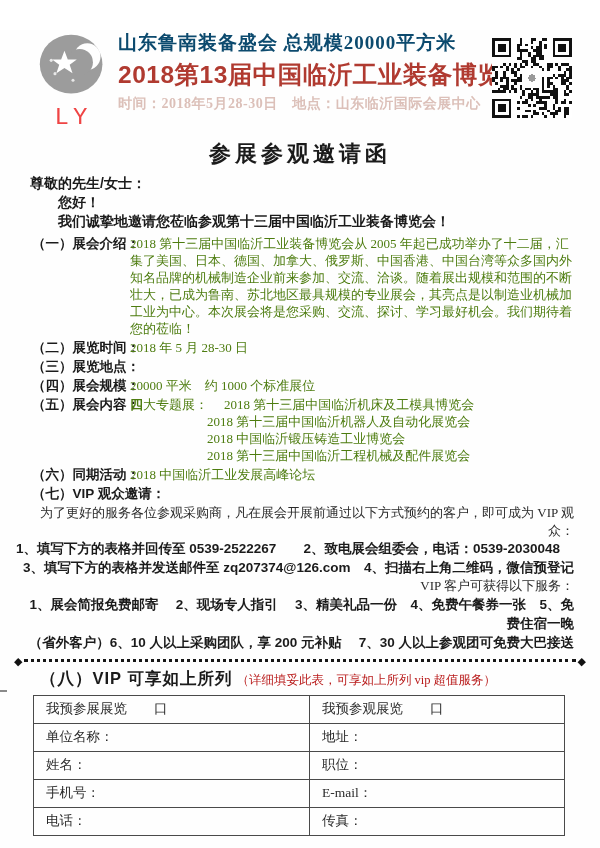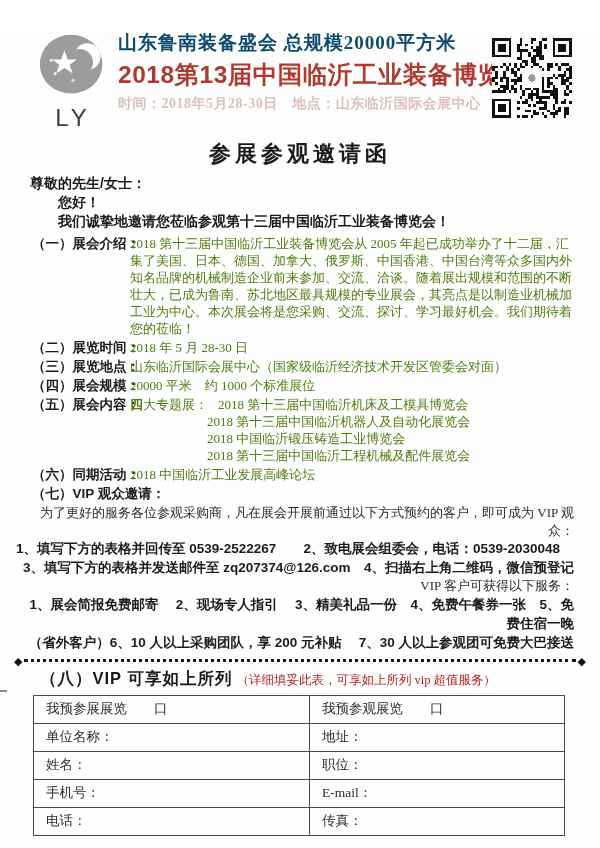--- a/index.html
+++ b/index.html
@@ -9,40 +9,40 @@
     font-family:"Liberation Serif", serif;
     color:#1b1b1b;
   }
   .page { position:relative; width:600px; height:848px; background:#fefefe; }
 
   .hei { font-family:"Liberation Sans", sans-serif; font-weight:bold; }
 
   
   .header { display:flex; align-items:flex-start; margin:30px 26px 0 30px; height:102px; }
   .logo-wrap { width:86px; flex:none; text-align:center; }
-  .logo-ly { font-family:Liberation Sans, sans-serif; font-size:24px; color:#404040; letter-spacing:4px; margin-top:-4px; }
+  .logo-ly { font-family:Liberation Mono, monospace; font-size:24px; color:#ef4444; letter-spacing:4px; margin-top:-4px; }
   .header-text { flex:1; padding-left:2px; overflow:hidden; }
   .tagline { font-size:19px; font-weight:bold; color:#0c4a6e; letter-spacing:1px; white-space:nowrap; font-family:"Liberation Serif", serif; }
   .main-red-title { font-size:24.5px; font-weight:bold; color:#b03a30; letter-spacing:0.5px; white-space:nowrap; font-family:"Liberation Sans", sans-serif; margin-top:2px; }
   .header-sub { font-size:14px; font-weight:bold; color:#dcc0b9; letter-spacing:0.5px; white-space:nowrap; margin-top:4px; }
   .qr-wrap { width:82px; flex:none; margin-top:8px; }
   .qr-wrap svg { display:block; }
 
   
   .doc-title { text-align:center; font-size:22px; font-weight:bold; letter-spacing:4px; font-family:"Liberation Sans", sans-serif; margin-top:7px; }
   .greeting { margin:5px 30px 0 30px; font-family:"Liberation Sans", sans-serif; font-weight:bold; font-size:14px; line-height:19px; }
   .greeting .indent { padding-left:28px; }
 
   
   .sections { margin:4px 28px 0 32px; }
   .section { display:flex; margin-bottom:2px; }
   .sec-label { width:98px; flex:none; font-family:"Liberation Sans", sans-serif; font-weight:bold; font-size:13.5px; line-height:17px; white-space:nowrap; }
   .sec-content { flex:1; font-size:13px; line-height:17px; color:#4d7c0f; }
   .sub-item { margin-left:77px; }
-  .item-first { margin-left:10px; }
+  .item-first { margin-left:16px; }
 
   
   .vip { margin:1px 26px 0 16px;text-align:right; }
   .vip-p { font-size:13px; line-height:17.5px; color:#2a2a2a; }
   .vip-b { font-family:"Liberation Sans", sans-serif; font-weight:bold; font-size:13.5px; line-height:19px; }
   .vip-flex { display:flex; }
   .vip-flex .right { margin-left:auto; padding-right:14px; }
 
   
   .divider { display:flex; align-items:center; margin:4px 14px 2px 14px; height:10px; }
@@ -368,21 +368,20 @@
       <div class="sec-content">2018 第十三届中国临沂工业装备博览会从 2005 年起已成功举办了十二届，汇集了美国、日本、德国、加拿大、俄罗斯、中国香港、中国台湾等众多国内外知名品牌的机械制造企业前来参加、交流、洽谈。随着展出规模和范围的不断壮大，已成为鲁南、苏北地区最具规模的专业展会，其亮点是以制造业机械加工业为中心。本次展会将是您采购、交流、探讨、学习最好机会。我们期待着您的莅临！</div>
     </div>
 
     <div class="section">
       <div class="sec-label">（二）展览时间：</div>
       <div class="sec-content">2018 年 5 月 28-30 日</div>
     </div>
 
     <div class="section">
       <div class="sec-label">（三）展览地点：</div>
-      <div class="sec-content">山东临沂国际会展中心（国家级临沂经济技术开发区管委会对面）</div>
     </div>
 
     <div class="section">
       <div class="sec-label">（四）展会规模：</div>
       <div class="sec-content">20000 平米　约 1000 个标准展位</div>
     </div>
 
     <div class="section">
       <div class="sec-label">（五）展会内容：</div>
       <div class="sec-content">

